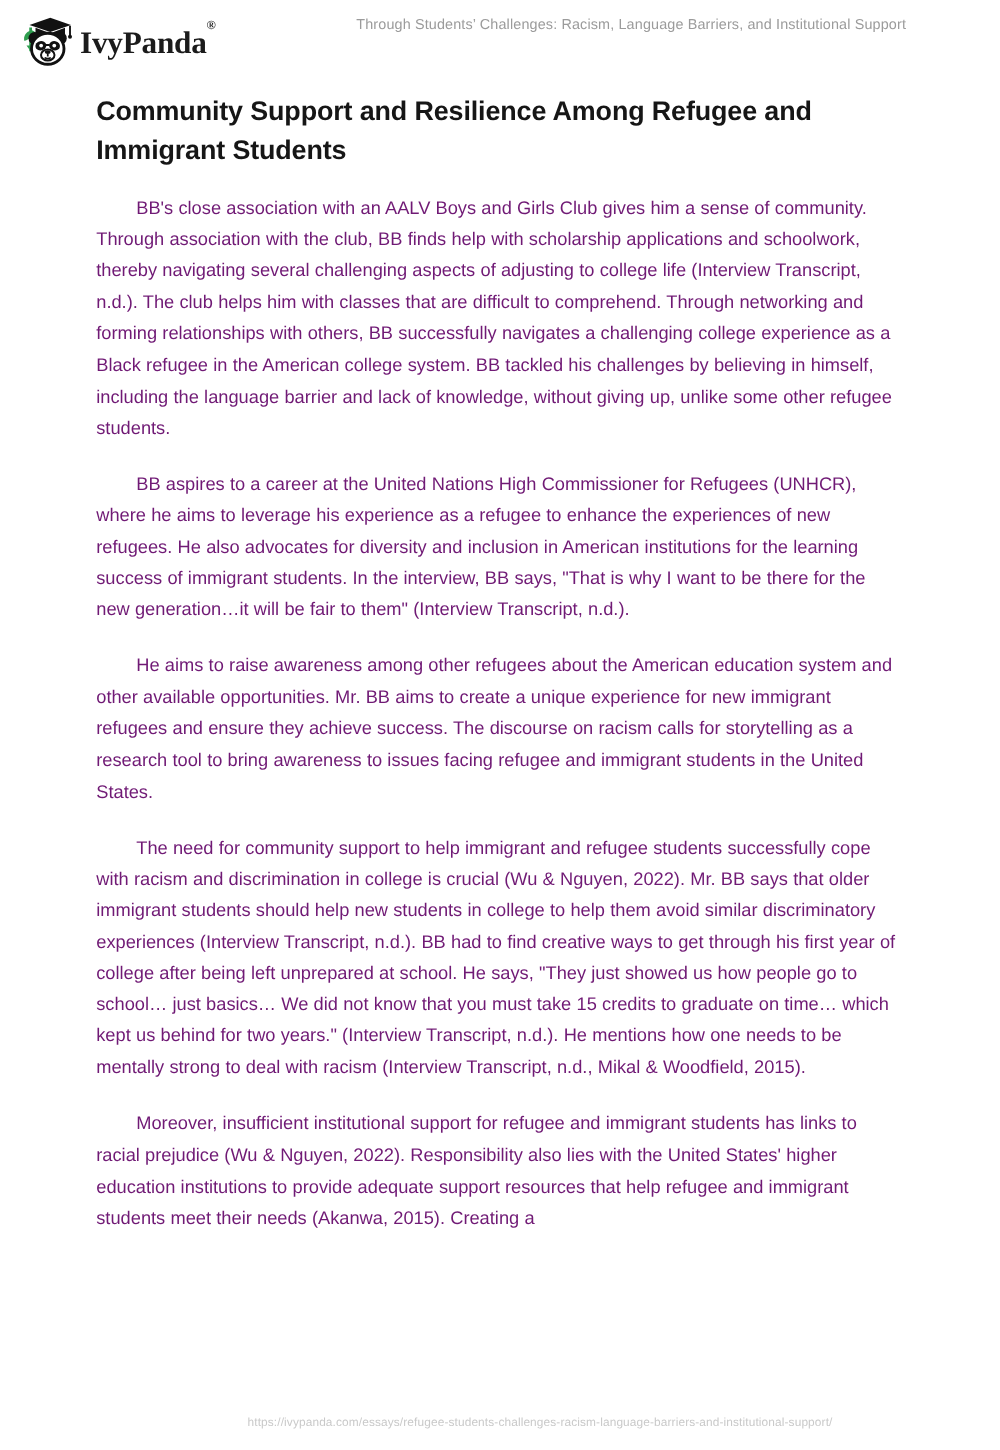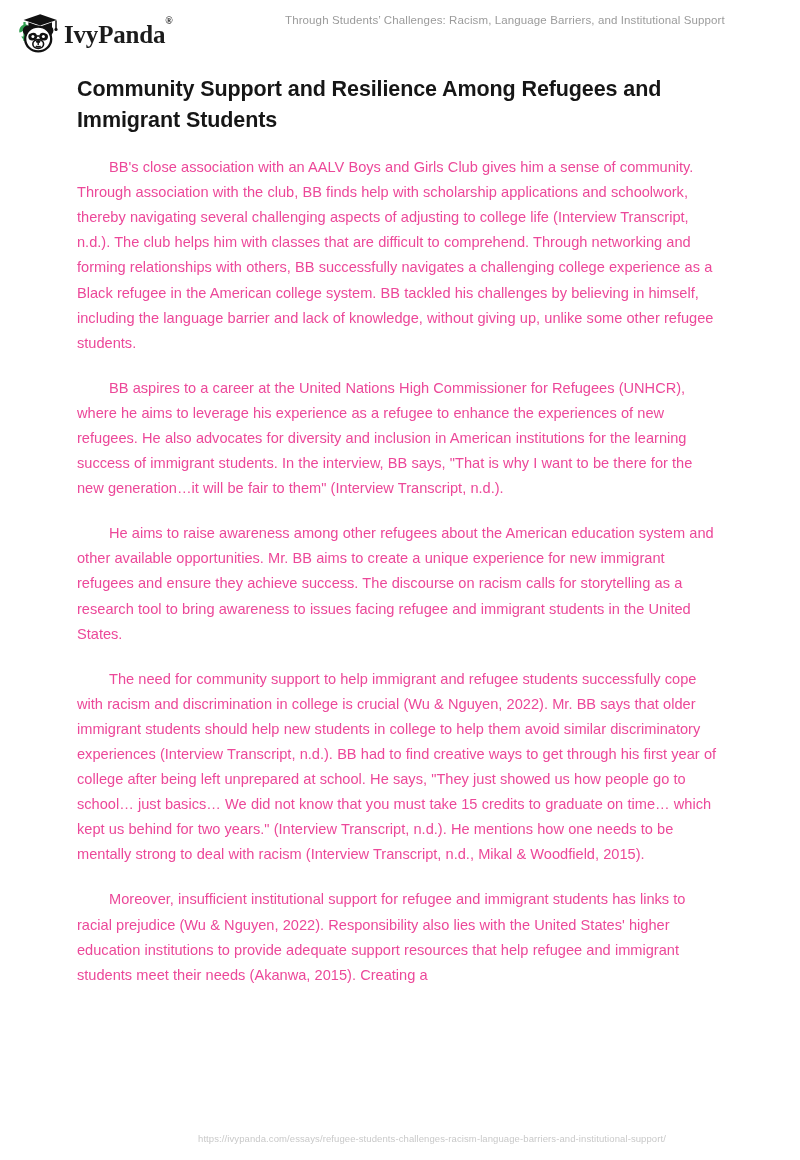--- a/index.html
+++ b/index.html
@@ -80,21 +80,21 @@
     font-weight: bold;
     line-height: 1.42;
     margin: 0 0 20px 0;
     color: #161616;
     letter-spacing: -0.1px;
   }
   .para {
     font-size: 14.6px;
     line-height: 1.72;
     margin: 0 0 20px 0;
-    color: #ec4899;
+    color: #701a75;
     text-indent: 32px;
     text-align: left;
     word-spacing: 0.01em;
   }
 
   
   .page-footer {
     position: absolute;
     left: 0;
     top: 1128px;
@@ -147,21 +147,21 @@
       </svg>
     </span>
     <span class="brand-wordmark"><span>IvyPanda</span><sup>®</sup></span>
   </div>
 
   <div class="header-title">Through Students’ Challenges: Racism, Language Barriers, and Institutional Support</div>
 </div>
 
 <main class="doc">
 
-  <h1 class="doc-title">Community Support and Resilience Among Refugees and Immigrant Students</h1>
+  <h1 class="doc-title">Community Support and Resilience Among Refugee and Immigrant Students</h1>
 
   <p class="para">BB's close association with an AALV Boys and Girls Club gives him a sense of community. Through association with the club, BB finds help with scholarship applications and schoolwork, thereby navigating several challenging aspects of adjusting to college life (Interview Transcript, n.d.). The club helps him with classes that are difficult to comprehend. Through networking and forming relationships with others, BB successfully navigates a challenging college experience as a Black refugee in the American college system. BB tackled his challenges by believing in himself, including the language barrier and lack of knowledge, without giving up, unlike some other refugee students.</p>
   <p class="para">BB aspires to a career at the United Nations High Commissioner for Refugees (UNHCR), where he aims to leverage his experience as a refugee to enhance the experiences of new refugees. He also advocates for diversity and inclusion in American institutions for the learning success of immigrant students. In the interview, BB says, "That is why I want to be there for the new generation…it will be fair to them" (Interview Transcript, n.d.).</p>
   <p class="para">He aims to raise awareness among other refugees about the American education system and other available opportunities. Mr. BB aims to create a unique experience for new immigrant refugees and ensure they achieve success. The discourse on racism calls for storytelling as a research tool to bring awareness to issues facing refugee and immigrant students in the United States.</p>
   <p class="para">The need for community support to help immigrant and refugee students successfully cope with racism and discrimination in college is crucial (Wu &amp; Nguyen, 2022). Mr. BB says that older immigrant students should help new students in college to help them avoid similar discriminatory experiences (Interview Transcript, n.d.). BB had to find creative ways to get through his first year of college after being left unprepared at school. He says, "They just showed us how people go to school… just basics… We did not know that you must take 15 credits to graduate on time… which kept us behind for two years." (Interview Transcript, n.d.). He mentions how one needs to be mentally strong to deal with racism (Interview Transcript, n.d., Mikal &amp; Woodfield, 2015).</p>
   <p class="para">Moreover, insufficient institutional support for refugee and immigrant students has links to racial prejudice (Wu &amp; Nguyen, 2022). Responsibility also lies with the United States' higher education institutions to provide adequate support resources that help refugee and immigrant students meet their needs (Akanwa, 2015). Creating a</p>
 
 </main>
 
 <div class="page-footer">

